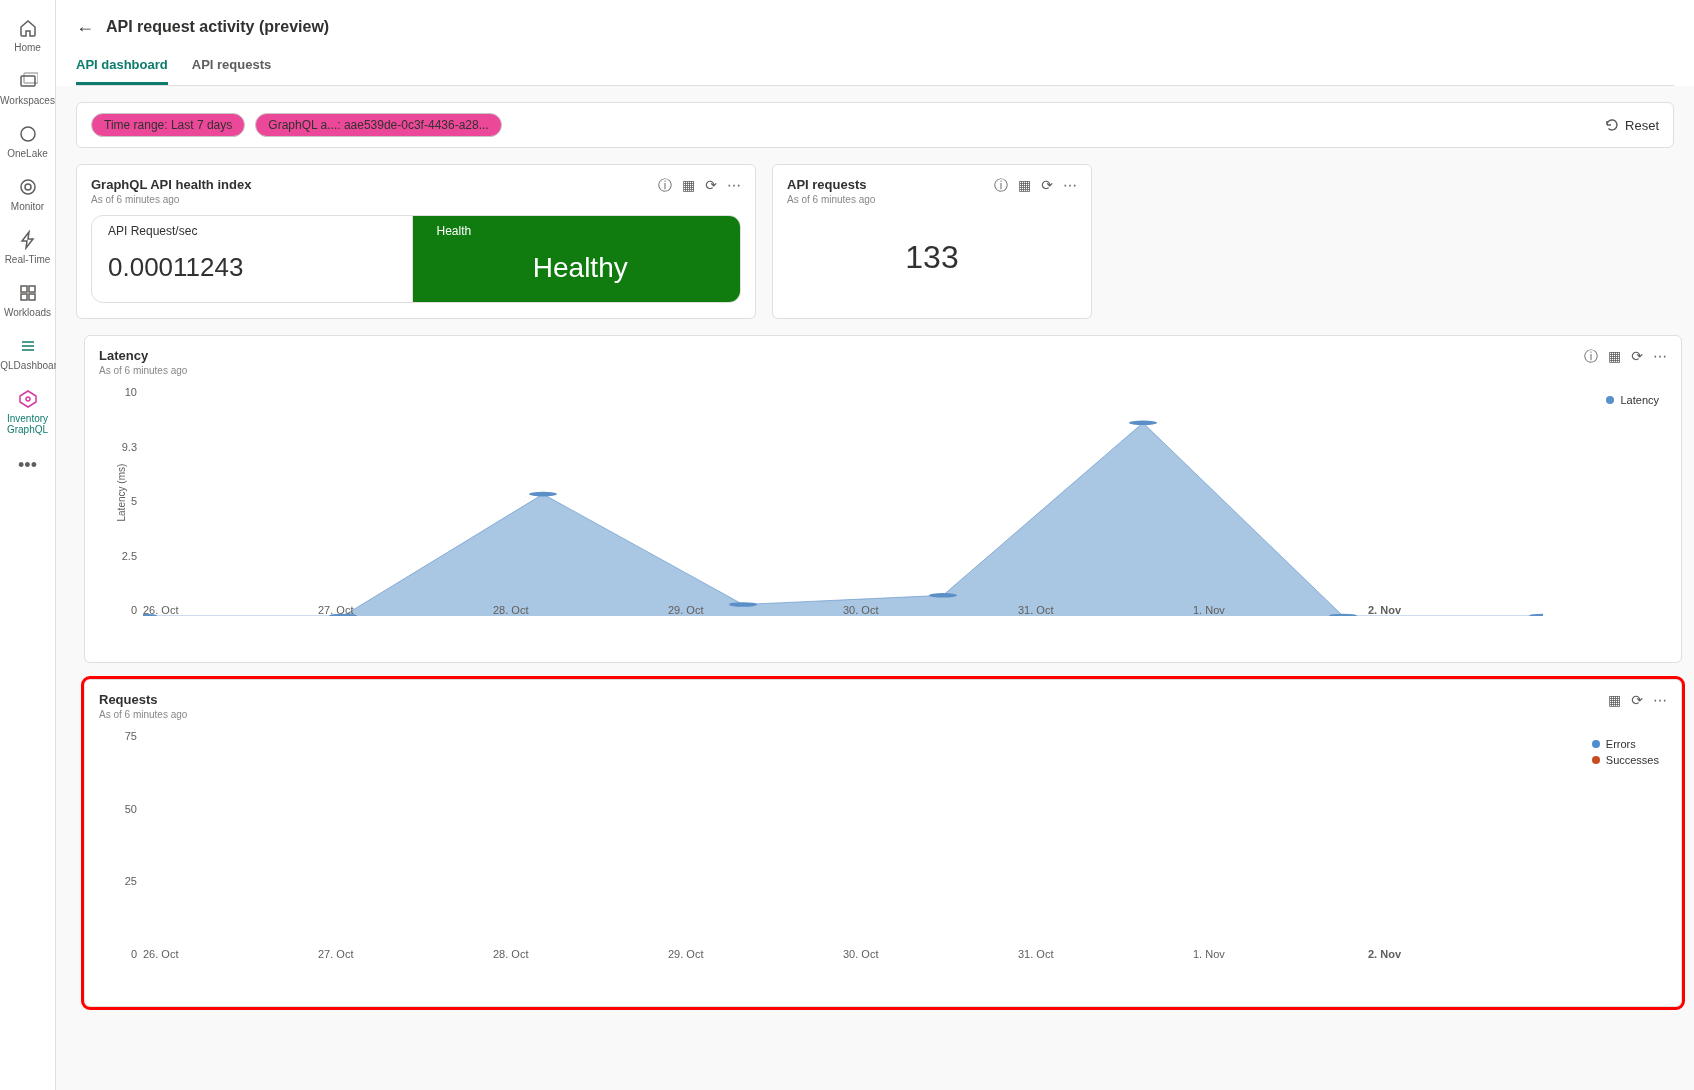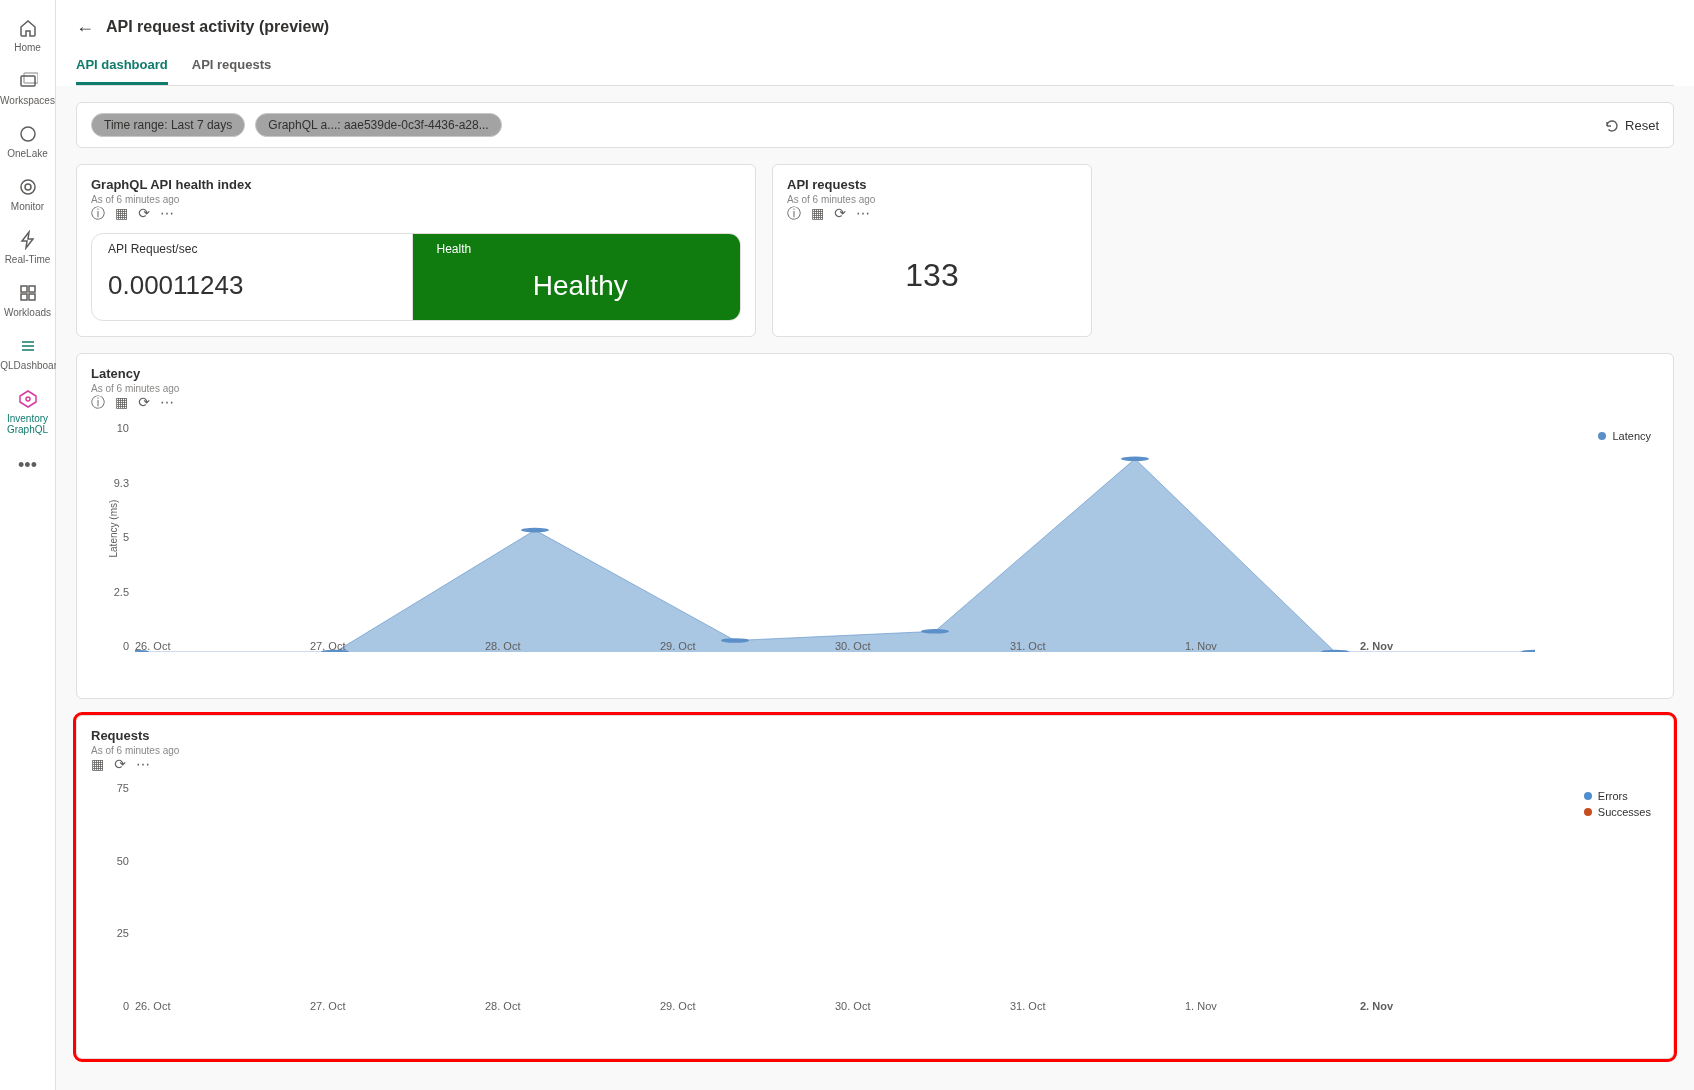--- a/index.html
+++ b/index.html
@@ -19,46 +19,46 @@
   .header-row { display: flex; align-items: center; gap: 12px; }
   .back-btn { font-size: 18px; cursor: pointer; color: #323130; }
   .page-title { font-size: 16px; font-weight: 600; }
   .tabs { display: flex; gap: 24px; margin-top: 12px; border-bottom: 1px solid #e1dfdd; }
   .tab { padding: 8px 0 10px 0; font-size: 13px; color: #605e5c; cursor: pointer; border-bottom: 3px solid transparent; font-weight: 600; }
   .tab.active { color: #0f7b6c; border-bottom-color: #0f7b6c; }
   
   .content { flex: 1; padding: 16px 20px; background: #f9f9f9; overflow-y: auto; }
   
   .filter-bar { background: #fff; border: 1px solid #e1dfdd; border-radius: 6px; padding: 10px 14px; display: flex; align-items: center; gap: 10px; margin-bottom: 16px; }
-  .pill { border: 1px solid #c8c6c4; border-radius: 14px; padding: 4px 12px; font-size: 12px; cursor: pointer; background: #a3a3a3; white-space: nowrap; }
+  .pill { border: 1px solid #c8c6c4; border-radius: 14px; padding: 4px 12px; font-size: 12px; cursor: pointer; background: #ec4899; white-space: nowrap; }
   .filter-bar .spacer { flex: 1; }
-  .reset { font-size: 13px; color: #323130; cursor: pointer; display: flex; align-items: flex-end; gap: 6px; }
+  .reset { font-size: 13px; color: #323130; cursor: pointer; display: flex; align-items: flex-start; gap: 6px; }
   
   .cards-row { display: flex; gap: 16px; margin-bottom: 16px; }
   .card { background: #fff; border: 1px solid #e1dfdd; border-radius: 6px; padding: 12px 14px; }
-  .card-header { display: flex; align-items: flex-start; justify-content: space-between; margin-bottom: 10px; flex-direction: column; }
+  .card-header { display: flex; align-items: flex-start; justify-content: space-between; margin-bottom: 10px; }
   .card-title { font-size: 13px; font-weight: 600; }
   .card-sub { font-size: 10px; color: #8a8886; margin-top: 2px; }
   .card-actions { display: flex; gap: 10px; color: #605e5c; font-size: 14px; }
   .card-actions span { cursor: pointer; }
   
   .health-card { width: 680px; }
   .health-row { display: flex; gap: 0; border: 1px solid #e1dfdd; border-radius: 12px; overflow: hidden; }
   .health-col { flex: 1; padding: 8px 16px 18px 16px; border-right: 1px solid #e1dfdd; }
   .health-col:last-child { border-right: none; padding-left: 24px; }
   .health-col-label { font-size: 12px; color: #323130; margin-bottom: 14px; }
   .health-col-value { font-size: 26px; font-weight: 400; }
   .health-col.green { background: #107c10; color: #fff; }
   .health-col.green .health-col-label { color: #fff; }
   .health-col.green .health-col-value { font-size: 28px; text-align: center; margin-top: 6px; }
   
   .requests-card { width: 320px; }
   .requests-big { font-size: 32px; font-weight: 400; text-align: center; padding: 24px 0 30px 0; }
   
-  .chart-card { width: 100%; }
+  .chart-card { width: 100%; margin-left: 8px; }
   .chart-card.highlighted { outline: 3px solid #ff0000; }
   
   .chart-body { position: relative; height: 260px; margin: 8px 4px 4px 4px; }
   .chart-body.requests { height: 260px; }
   
   .y-axis { position: absolute; left: 0; top: 0; bottom: 30px; width: 40px; display: flex; flex-direction: column; justify-content: space-between; text-align: right; font-size: 11px; color: #605e5c; padding-right: 6px; }
   .y-label { position: absolute; left: -10px; top: 50%; transform: rotate(-90deg) translateX(50%); transform-origin: center; font-size: 10px; color: #605e5c; }
   
   .plot-area { position: absolute; left: 40px; right: 120px; top: 0; bottom: 30px; }
   .x-axis { position: absolute; left: 40px; right: 120px; bottom: 24px; height: 18px; display: flex; justify-content: space-between; font-size: 11px; color: #605e5c; }

